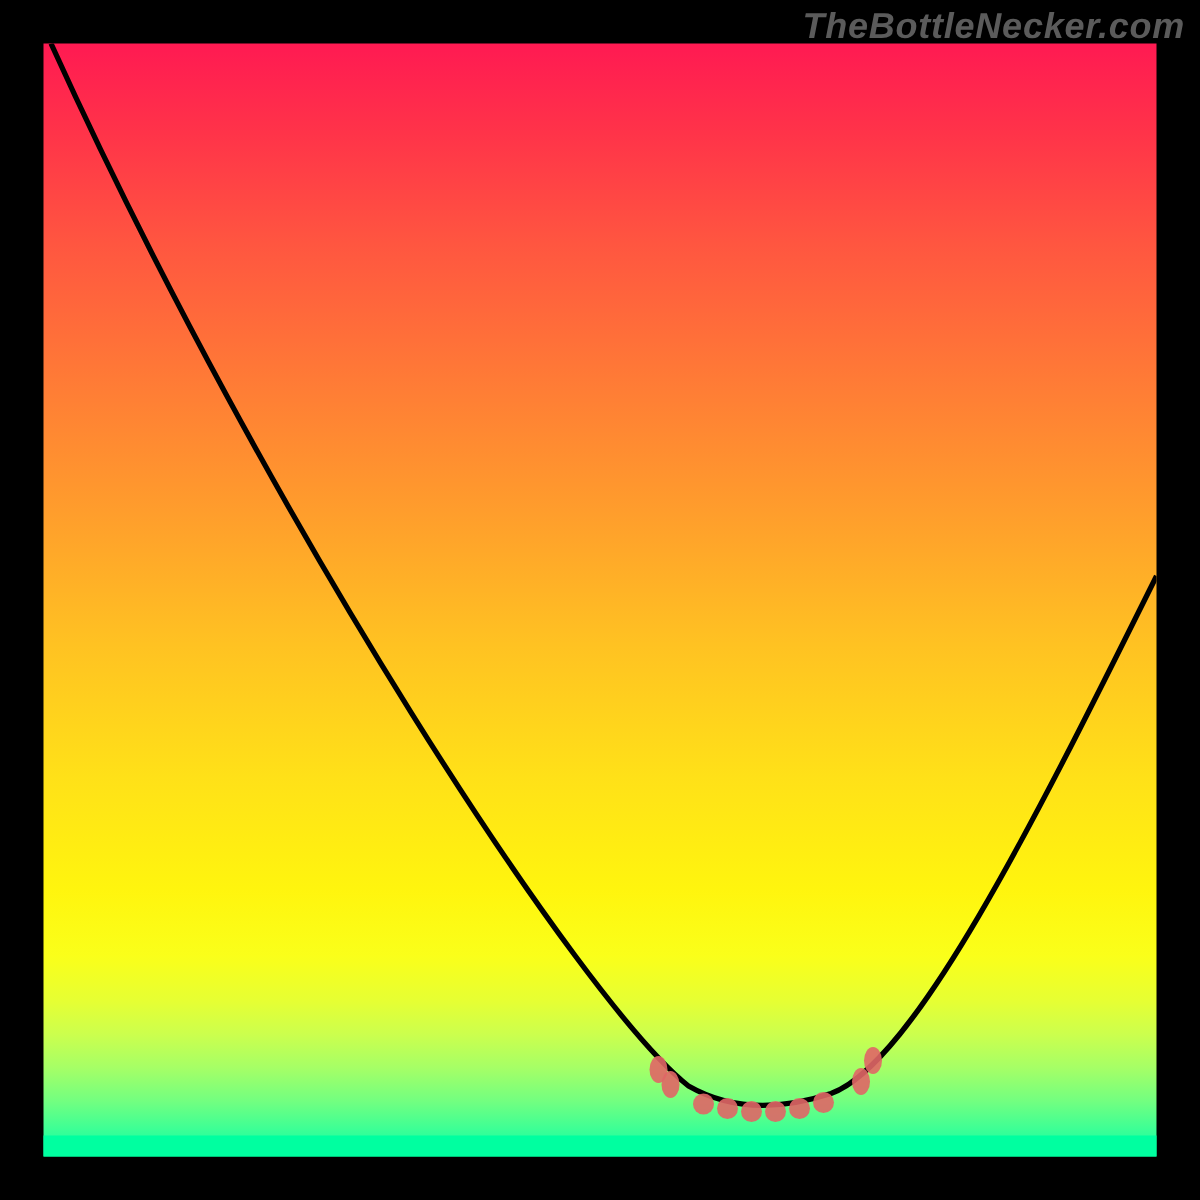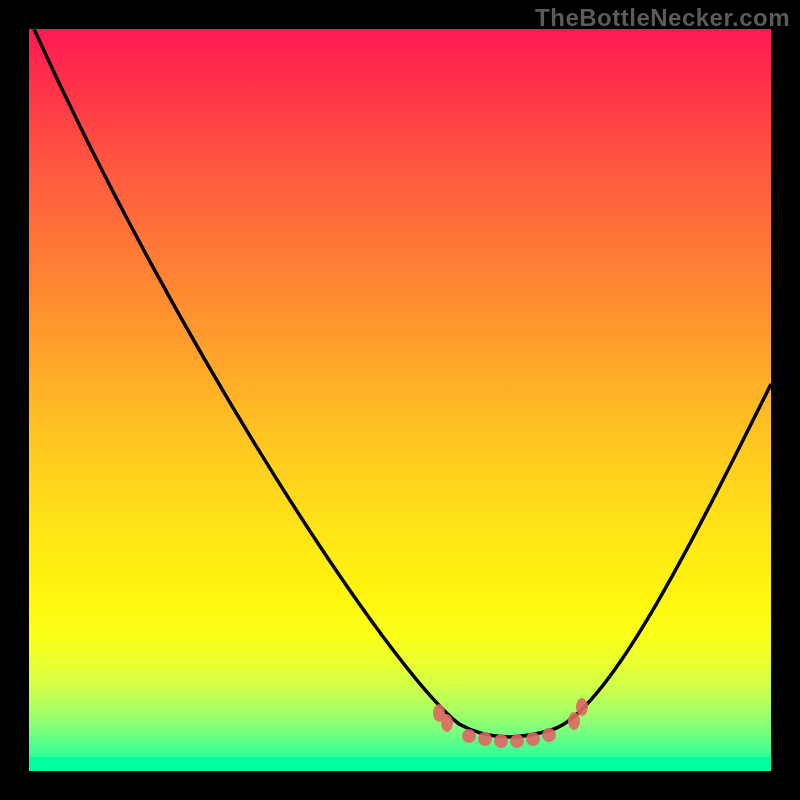--- a/index.html
+++ b/index.html
@@ -19,20 +19,21 @@
   }
   .watermark {
     position: absolute;
     top: 4px;
     right: 10px;
     color: #5b5b5b;
     font-size: 24px;
     font-weight: bold;
     letter-spacing: 0.5px;
     z-index: 20;
+    font-style: italic;
   }
   .gradient-box {
     position: absolute;
     left: 29px;
     top: 29px;
     width: 742px;
     height: 742px;
     background: linear-gradient(
       to bottom,
       #ff1a52 0%,

